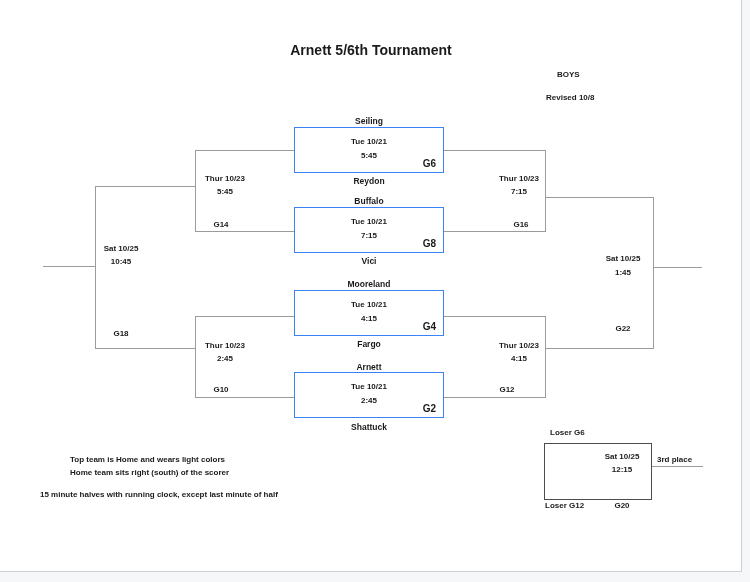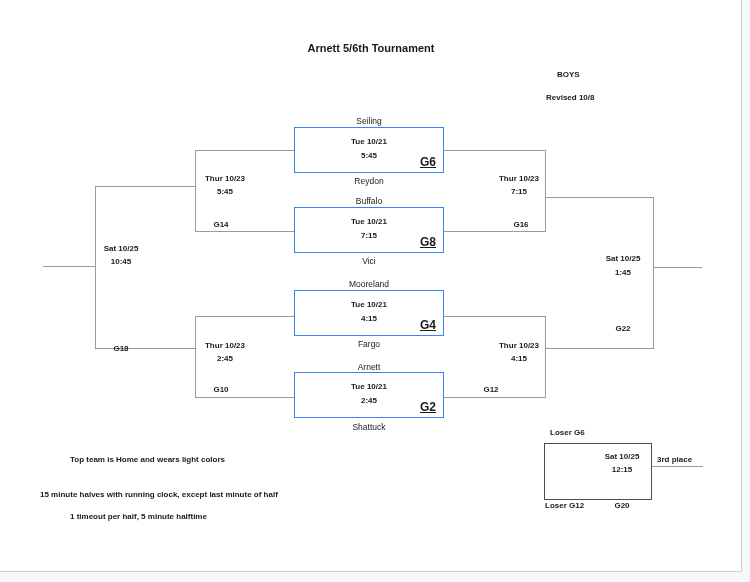--- a/index.html
+++ b/index.html
@@ -20,27 +20,27 @@
   .h { position:absolute; height:1px; background:#9b9b9b; }
   .v { position:absolute; width:1px; background:#9b9b9b; }
   .gbox {
     position:absolute; left:294px; width:150px; height:46px;
     border:1px solid #3b82f6; background:#fff;
   }
   .gdate { position:absolute; left:0; top:9px; width:100%; text-align:center;
            font-size:8px; font-weight:bold; }
   .gtime { position:absolute; left:0; top:23px; width:100%; text-align:center;
            font-size:8px; font-weight:bold; }
-  .gnum  { position:absolute; right:7px; bottom:3px; font-size:12px; font-weight:bold;text-decoration:underline; }
+  .gnum  { position:absolute; right:7px; bottom:3px; font-size:10px; font-weight:bold; }
   .team  { position:absolute; left:294px; width:150px; text-align:center;
-           font-size:8.5px; font-weight:normal; }
+           font-size:8.5px; font-weight:bold; }
   .jlabel { position:absolute; width:70px; text-align:center;
             font-size:8px; font-weight:bold; }
   .title1 { position:absolute; left:246px; top:42px; width:250px; text-align:center;
-            font-size:11px; font-weight:bold; }
+            font-size:14px; font-weight:bold; }
   .title2 { position:absolute; left:246px; top:62px; width:250px; text-align:center;
             font-size:12px; font-weight:bold; }
   .small  { font-size:8px; font-weight:bold; position:absolute; }
   .note   { position:absolute; text-align:left; font-size:8px; font-weight:bold; }
   .tpbox  { position:absolute; left:544px; top:443px; width:108px; height:57px;
             border:1px solid #4d4d4d; background:#fff; }
 </style>
 </head>
 <body>
 
@@ -111,36 +111,36 @@
   <div class="jlabel" style="left:190px; top:341px;">Thur 10/23</div>
   <div class="jlabel" style="left:190px; top:354px;">2:45</div>
   <div class="jlabel" style="left:186px; top:385px;">G10</div>
 
   <div class="jlabel" style="left:484px; top:174px;">Thur 10/23</div>
   <div class="jlabel" style="left:484px; top:187px;">7:15</div>
   <div class="jlabel" style="left:486px; top:220px;">G16</div>
 
   <div class="jlabel" style="left:484px; top:341px;">Thur 10/23</div>
   <div class="jlabel" style="left:484px; top:354px;">4:15</div>
-  <div class="jlabel" style="left:456px; top:385px;">G12</div>
+  <div class="jlabel" style="left:472px; top:385px;">G12</div>
 
   <div class="jlabel" style="left:86px; top:244px;">Sat 10/25</div>
   <div class="jlabel" style="left:86px; top:257px;">10:45</div>
-  <div class="jlabel" style="left:86px; top:344px;">G18</div>
+  <div class="jlabel" style="left:86px; top:329px;">G18</div>
 
   <div class="jlabel" style="left:588px; top:254px;">Sat 10/25</div>
   <div class="jlabel" style="left:588px; top:268px;">1:45</div>
   <div class="jlabel" style="left:588px; top:324px;">G22</div>
 
   <div class="small" style="left:550px; top:428px;">Loser G6</div>
   <div class="tpbox"></div>
   <div class="jlabel" style="left:587px; top:452px;">Sat 10/25</div>
   <div class="jlabel" style="left:587px; top:465px;">12:15</div>
   <div class="jlabel" style="left:587px; top:485px;margin-top:16px;">G20</div>
   <div class="small" style="left:545px; top:501px;">Loser G12</div>
   <div class="h" style="top:466px; left:652px; width:51px;"></div>
   <div class="small" style="left:657px; top:455px;">3rd place</div>
 
   <div class="note" style="left:70px; top:455px; width:200px;">Top team is Home and wears light colors</div>
+  <div class="note" style="left:70px; top:468px; width:200px;">Home team sits right (south) of the scorer</div>
   <div class="note" style="left:40px; top:490px; width:260px;">15 minute halves with running clock, except last minute of half</div>
-  <div class="note" style="left:70px; top:512px; width:200px;">1 timeout per half, 5 minute halftime</div>
 
 </div>
 
 </body></html>

